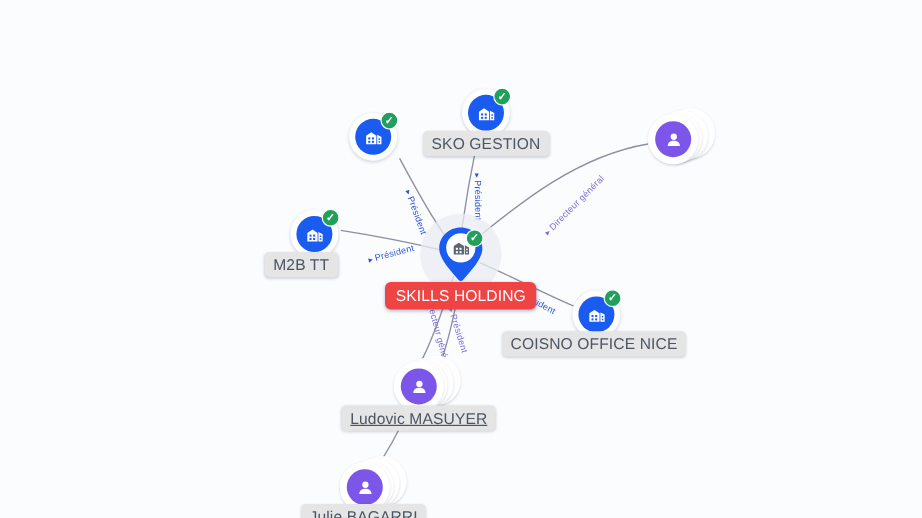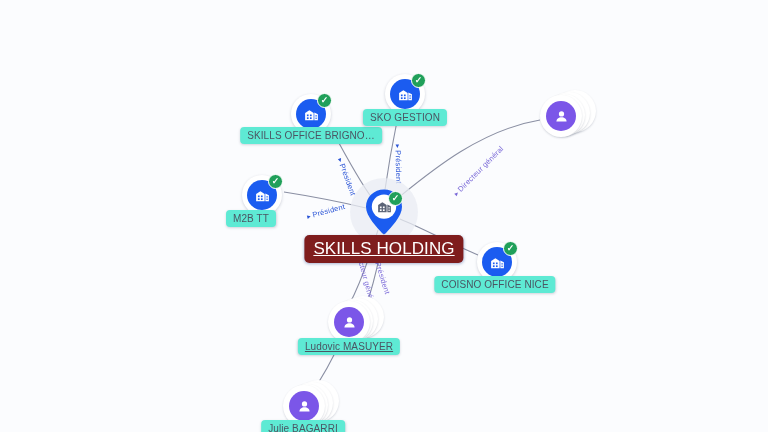--- a/index.html
+++ b/index.html
@@ -131,36 +131,35 @@
     font-weight: bold;
   }
   .company-circle .badge-check { right: -1px; top: -1px; }
   .pin-wrap .badge-check { right: 1px; top: 3px; }
 
   
   .node-label {
     position: absolute;
     transform: translateX(-50%);
     white-space: nowrap;
-    background: #5eead4;
+    background: #e5e5e5;
     color: #4b5563;
-    font-size: 10px;
+    font-size: 13px;
     letter-spacing: .1px;
     padding: 3px 7px;
     border-radius: 4px;
     box-shadow: 0 1px 2.5px rgba(40,50,80,.20);
   }
   .node-label.focal {
-    background: #7f1d1d;
+    background: #ef4444;
     color: #ffffff;
-    font-size: 17px;
+    font-size: 13px;
     border-radius: 5px;
     padding: 4px 9px;
     box-shadow: 0 1px 3px rgba(20,50,130,.35);
-    text-decoration: underline;
   }
 
   
   .edge-label {
     position: absolute;
     white-space: nowrap;
     font-size: 7.5px;
     letter-spacing: .2px;
     transform-origin: 0 50%;
     pointer-events: none;
@@ -211,21 +210,20 @@
           <rect x="9.8" y="12" width="2.4" height="2.4" fill="#1b5cf0"></rect>
           <rect x="5.5" y="16" width="2.4" height="2.4" fill="#1b5cf0"></rect>
           <rect x="9.8" y="16" width="2.4" height="2.4" fill="#1b5cf0"></rect>
           <rect x="17.6" y="13" width="1.8" height="1.8" fill="#1b5cf0"></rect>
           <rect x="17.6" y="16.4" width="1.8" height="1.8" fill="#1b5cf0"></rect>
         </svg>
       </div>
       <div class="badge-check">✓</div>
     </div>
   </div>
-  <div class="node-label" style="left:311px; top:127px;">SKILLS OFFICE BRIGNO…</div>
 
   <div class="node" style="left:405px; top:94px;">
     <div class="company-circle">
       <div class="disc">
         <svg width="17" height="17" viewBox="0 0 24 24">
           <path d="M3 20V10l6-4 6 4v10H3z" fill="#ffffff"></path>
           <path d="M16 20V9l5 2.5V20h-5z" fill="#ffffff"></path>
           <rect x="5.5" y="12" width="2.4" height="2.4" fill="#1b5cf0"></rect>
           <rect x="9.8" y="12" width="2.4" height="2.4" fill="#1b5cf0"></rect>
           <rect x="5.5" y="16" width="2.4" height="2.4" fill="#1b5cf0"></rect>

